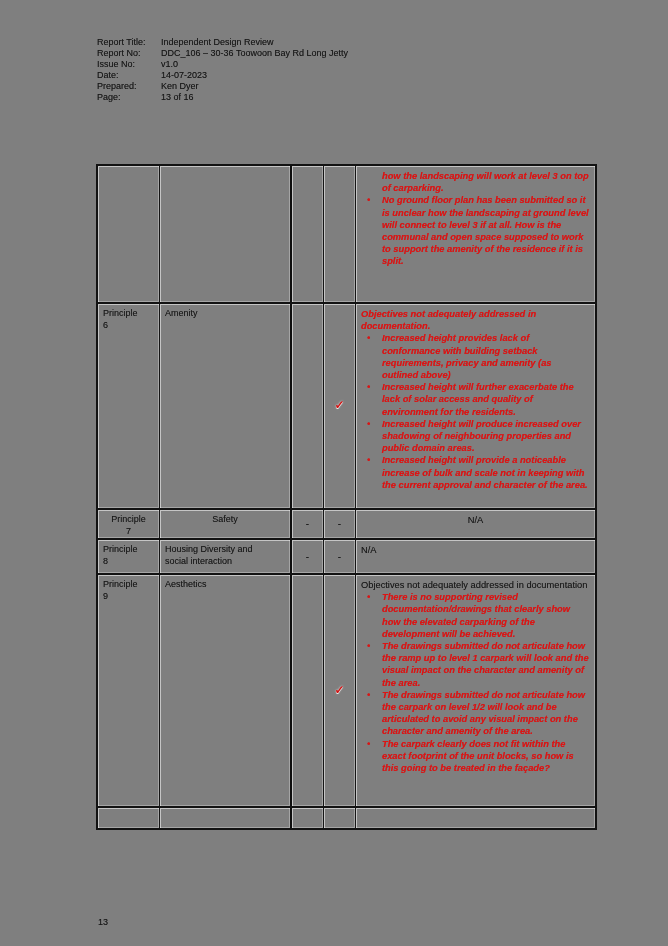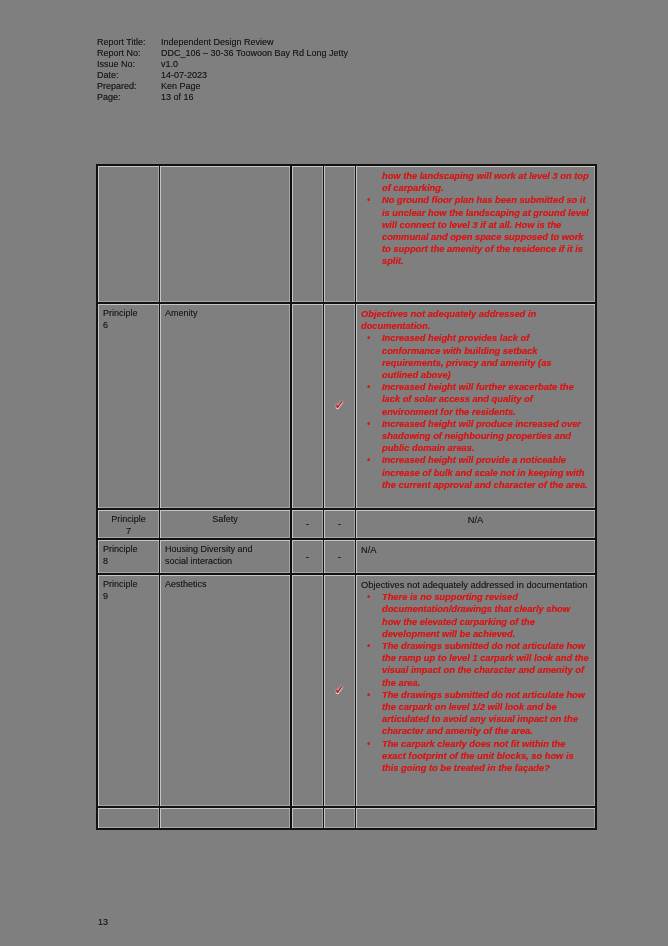--- a/index.html
+++ b/index.html
@@ -82,21 +82,21 @@
     <div class="hrow">
       <span class="hlabel">Report No:</span><span class="hvalue">DDC_106 – 30-36 Toowoon Bay Rd Long Jetty</span>
     </div>
     <div class="hrow">
       <span class="hlabel">Issue No:</span><span class="hvalue">v1.0</span>
     </div>
     <div class="hrow">
       <span class="hlabel">Date:</span><span class="hvalue">14-07-2023</span>
     </div>
     <div class="hrow">
-      <span class="hlabel">Prepared:</span><span class="hvalue">Ken Page</span>
+      <span class="hlabel">Prepared:</span><span class="hvalue">Ken Dyer</span>
     </div>
     <div class="hrow">
       <span class="hlabel">Page:</span><span class="hvalue">13 of 16</span>
     </div>
   </div>
 
   <div class="tbl">
 
     <div class="trow r0">
       <div class="tcell pcell"></div>

